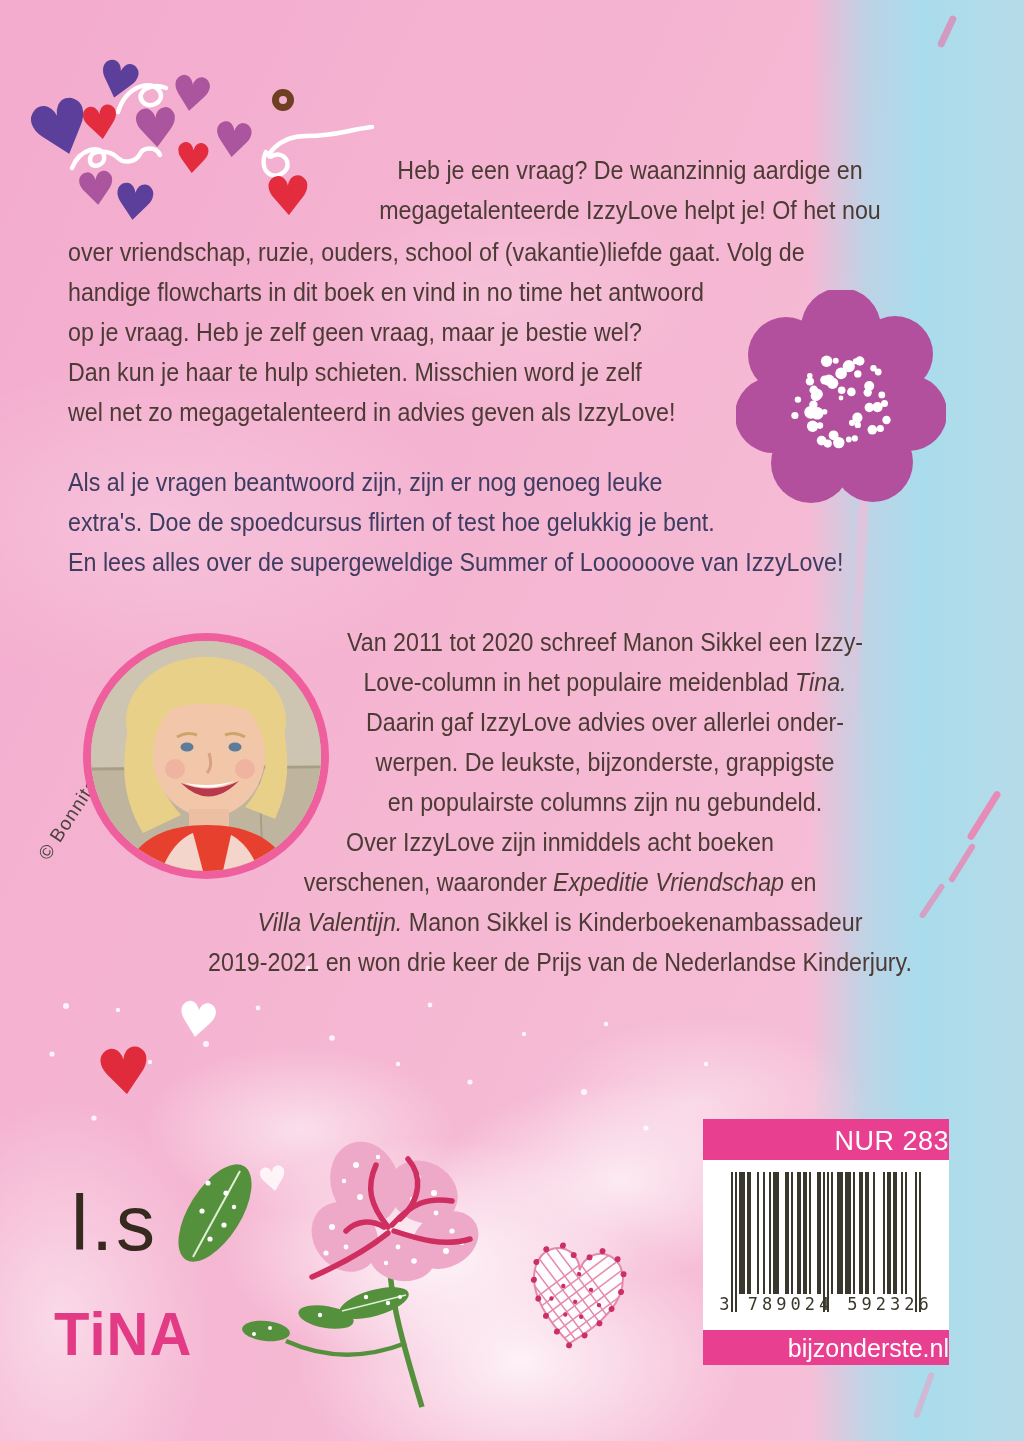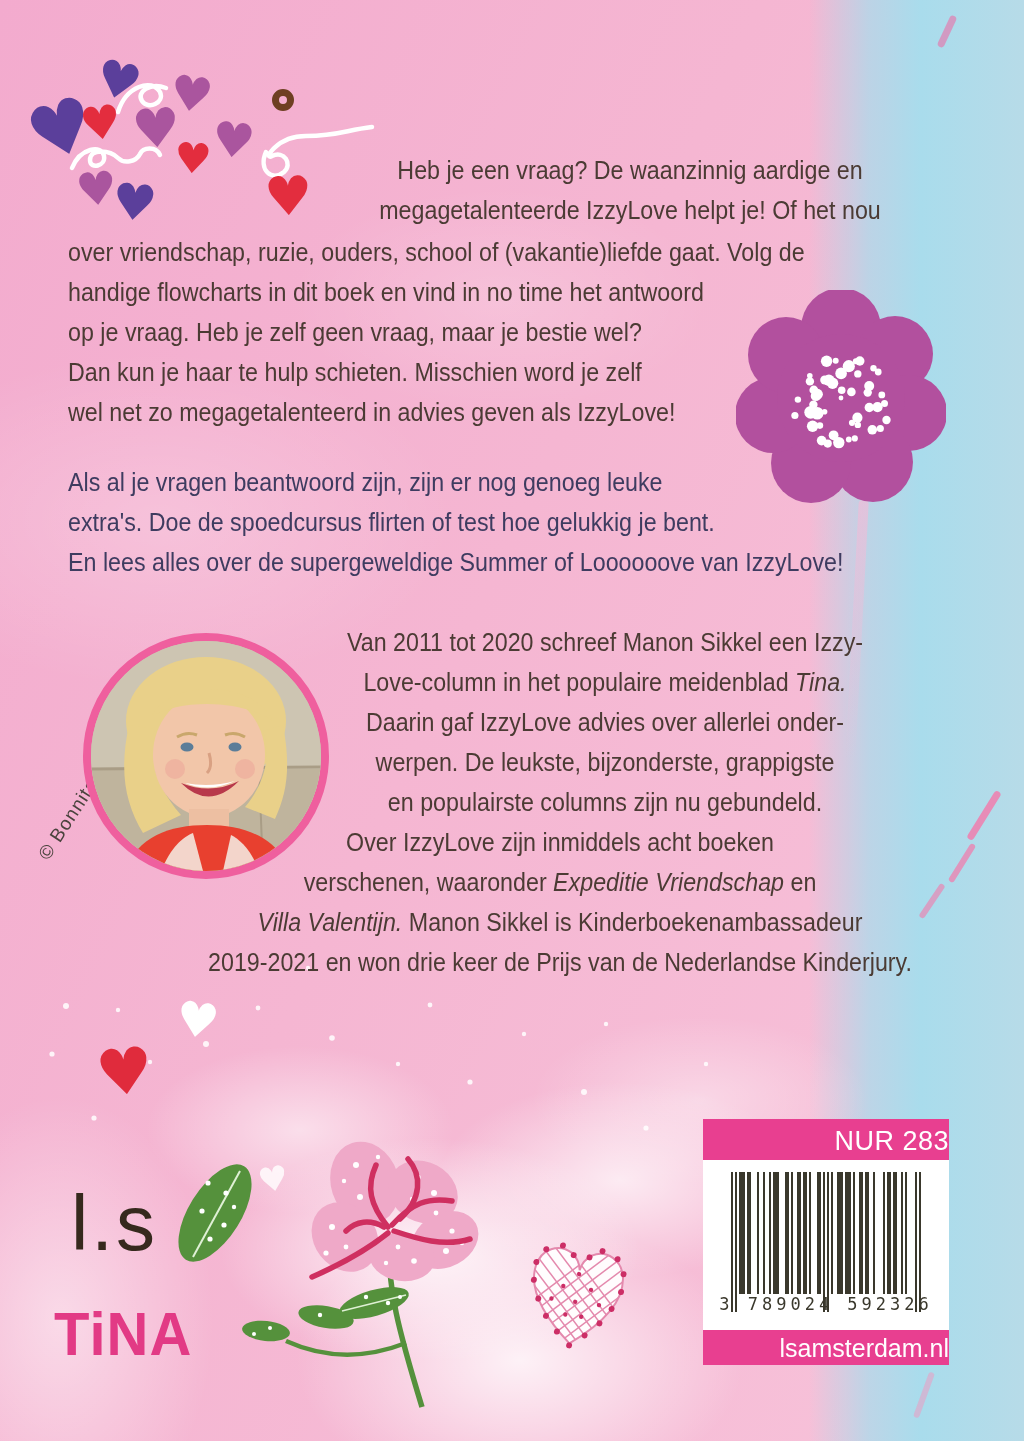--- a/index.html
+++ b/index.html
@@ -398,16 +398,16 @@
           <div class="bar" style="left: 158px; width: 2px; height: 122px;"></div>
           <div class="bar" style="left: 162px; width: 2px; height: 122px;"></div>
           <div class="bar" style="left: 164px; width: 2px; height: 122px;"></div>
           <div class="bar" style="left: 170px; width: 2px; height: 122px;"></div>
           <div class="bar" style="left: 174px; width: 2px; height: 122px;"></div>
           <div class="bar" style="left: 184px; width: 2px; height: 140px;"></div>
           <div class="bar" style="left: 188px; width: 2px; height: 140px;"></div>
         </div>
       <div class="digits">3 789024 592326</div>
     </div>
-    <div class="band band-bot">lsamsterdam.nl</div>
+    <div class="band band-bot">bijzonderste.nl</div>
   </div>
 
 </div>
 
 </body></html>

